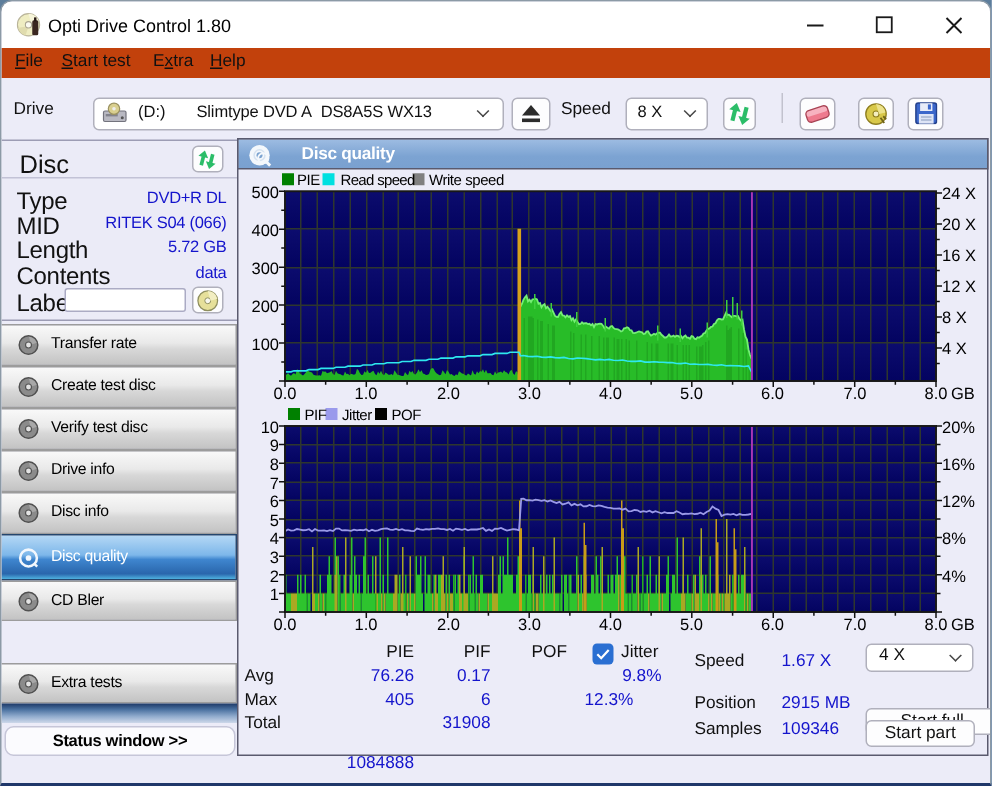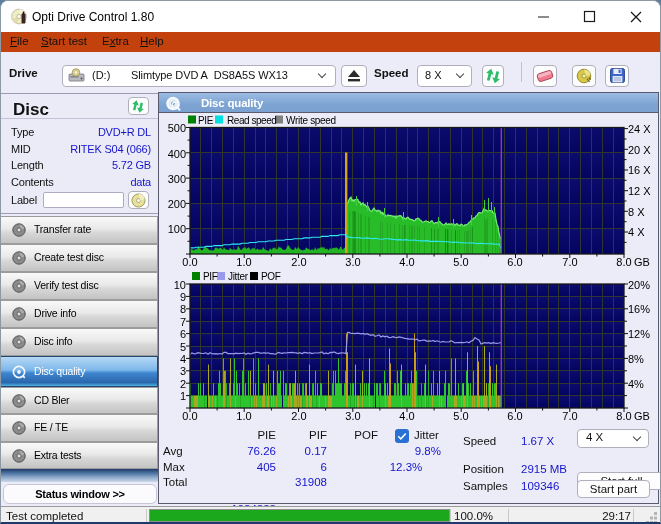--- a/index.html
+++ b/index.html
@@ -1,19 +1,19 @@
 <!DOCTYPE html>
 <html><head><meta charset="utf-8"><style>
 *{margin:0;padding:0;box-sizing:border-box}
 html,body{width:661px;height:524px;overflow:hidden;background:#5d7e9c;
   font-family:"Liberation Sans",sans-serif;font-size:11.5px;color:#111}
 #win{position:absolute;left:0;top:0;width:661px;height:524px;background:#ececf8;
   border:1px solid #8c9aa6;border-bottom:2px solid #20386a;border-radius:8px 8px 0 0;overflow:hidden}
 .abs{position:absolute}
-.b{font-weight:bold}
+.b{font-weight:normal}
 .blue{color:#1414cc}
 
 #title{position:absolute;left:0;top:0;width:100%;height:31px;background:#fff}
 #title .t{position:absolute;left:31px;top:9px;font-size:12px;color:#000}
 
 #menu{position:absolute;left:0;top:31px;width:100%;height:20px;background:#c2410c}
 #menu span{position:absolute;top:3px}
 
 #tbar{position:absolute;left:0;top:51px;width:100%;height:40px;background:#ececf8}
 .combo{position:absolute;background:#fff;border:1px solid #b0b0bc;border-radius:4px}
@@ -22,21 +22,21 @@
 
 .sbtn{position:absolute;left:0;width:157px;background:linear-gradient(180deg,#f9f9f9,#e9e9e9 45%,#d8d8d8 60%,#c3c3c3);border:1px solid #9c9c9c;border-left:none}
 .sbtn .lb{position:absolute;left:33px;top:50%;margin-top:-7px;font-size:10.5px;letter-spacing:-0.2px;color:#000}
 .sel{background:linear-gradient(180deg,#b5d8f5,#7db7ea 45%,#3f86cf 55%,#2a66ac 88%,#4fb2e0);border-color:#24466e}
 .sel .lb{color:#fff}
 .dicon{position:absolute;left:11px;top:50%;margin-top:-7px;width:14px;height:14px}
 
 #dpanel{position:absolute;left:0;top:92px;width:158px;height:121px;background:#ebebf7;
  border-top:1px solid #9c9cb4;border-bottom:1px solid #9c9cb4}
 #dpanel .hr{position:absolute;left:0;top:24px;width:100%;border-top:1px solid #c2c2d6}
-.drow{position:absolute;left:10px;font-size:11px;letter-spacing:-0.2px}
+.drow{position:absolute;left:10px;font-size:16px;letter-spacing:-0.2px}
 .dval{position:absolute;right:8px;text-align:right;font-size:11px;letter-spacing:-0.2px}
 
 #rpanel{position:absolute;left:157px;top:91px;width:501px;height:412px;background:#ececf8;border:1px solid #5a5a6e}
 #rhead{position:absolute;left:157px;top:91px;width:501px;height:21px;
  background:linear-gradient(180deg,#9dbce2,#7ca3d2 60%,#7aa1d0);border:1px solid #5a5a6e}
 #rhead .t{position:absolute;left:42px;top:4px;color:#fff;font-weight:bold;font-size:11.5px;letter-spacing:-0.2px}
 
 #foot{position:absolute;left:0;top:468px;width:157px;height:13px;
  background:linear-gradient(180deg,#1e3a68,#49709f 30%,#8faacc 65%,#cdd8ea)}
 #swbtn{position:absolute;left:2px;top:483px;width:154px;height:20px;background:#fbfbfe;
@@ -213,29 +213,20 @@
       <div class="lb">Disc quality</div>
     </div>
 <div class="sbtn" style="top:386px;height:27px">
       <svg class="dicon" viewBox="0 0 14 14">
         <circle cx="7" cy="7" r="6.2" fill="#8b8b8b"></circle>
         <path d="M7 0.8A6.2 6.2 0 0 1 13 5.5L8.8 6.7Z" fill="#a8a8a8"></path>
         <circle cx="7" cy="7" r="2" fill="#e3e3e3" stroke="#555" stroke-width="0.8"></circle>
         <circle cx="7" cy="7" r="6.2" fill="none" stroke="#515151" stroke-width="1"></circle>
       </svg>
       <div class="lb">CD Bler</div>
-    </div>
-<div class="sbtn" style="top:413px;height:28px">
-      <svg class="dicon" viewBox="0 0 14 14">
-        <circle cx="7" cy="7" r="6.2" fill="#8b8b8b"></circle>
-        <path d="M7 0.8A6.2 6.2 0 0 1 13 5.5L8.8 6.7Z" fill="#a8a8a8"></path>
-        <circle cx="7" cy="7" r="2" fill="#e3e3e3" stroke="#555" stroke-width="0.8"></circle>
-        <circle cx="7" cy="7" r="6.2" fill="none" stroke="#515151" stroke-width="1"></circle>
-      </svg>
-      <div class="lb">FE / TE</div>
     </div>
 <div class="sbtn" style="top:441px;height:27px">
       <svg class="dicon" viewBox="0 0 14 14">
         <circle cx="7" cy="7" r="6.2" fill="#8b8b8b"></circle>
         <path d="M7 0.8A6.2 6.2 0 0 1 13 5.5L8.8 6.7Z" fill="#a8a8a8"></path>
         <circle cx="7" cy="7" r="2" fill="#e3e3e3" stroke="#555" stroke-width="0.8"></circle>
         <circle cx="7" cy="7" r="6.2" fill="none" stroke="#515151" stroke-width="1"></circle>
       </svg>
       <div class="lb">Extra tests</div>
     </div>
@@ -278,42 +269,20 @@
 <div class="abs " style="left:462px;top:462px">Position</div>
 <div class="abs blue" style="left:520px;top:462px">2915 MB</div>
 <div class="abs " style="left:462px;top:479px">Samples</div>
 <div class="abs blue" style="left:520px;top:479px">109346</div>
 <div class="combo" style="left:576px;top:428px;width:72px;height:19px"></div>
 <div class="abs " style="left:585px;top:430px">4 X</div>
 <div class="chev" style="left:633px;top:433px"></div>
 <div class="btn" style="left:576px;top:471px;width:89px;height:18px;text-align:center;line-height:17px">Start full</div>
 <div class="btn" style="left:576px;top:479px;width:73px;height:18px;text-align:center;line-height:17px">Start part</div>
 
-<div id="sbar">
- <div class="abs" style="left:5px;top:3px;z-index:5">Test completed</div>
- <div class="sdiv2" style="left:145px"></div>
- <div class="abs" style="left:148px;top:2px;width:301px;height:13px;border:1px solid #8f8f8f;background:#fff;z-index:5">
-   <div style="width:100%;height:100%;background:#1ca81c"></div>
-      </div>
- <div class="sdiv2" style="left:449px"></div>
- <div class="abs" style="left:453px;top:3px;z-index:5">100.0%</div>
- <div class="sdiv2" style="left:507px"></div>
- <div class="abs" style="top:3px;left:594px;width:36px;text-align:right;z-index:5">29:17</div>
- <div class="sdiv2" style="left:632px"></div>
- <svg class="abs" style="right:2px;top:5px" width="12" height="12" viewBox="0 0 12 12">
-  <g fill="#b5b5b5">
-          <rect x="8" y="0" width="3" height="3"></rect>
-          <rect x="8" y="4.5" width="3" height="3"></rect>
-  <rect x="8" y="9" width="3" height="3"></rect>
-          <rect x="4" y="4.5" width="3" height="3"></rect>
-  <rect x="4" y="9" width="3" height="3"></rect>
-          <rect x="0" y="9" width="3" height="3"></rect>
-        </g>
- </svg>
-</div>
 
 <svg width="661" height="524" viewBox="0 0 661 524" style="position:absolute;left:0;top:0">
       <defs>
         <linearGradient id="b1" x1="0" y1="0" x2="0" y2="1">
           <stop offset="0" stop-color="#0c0c6e"></stop>
           <stop offset="1" stop-color="#030360"></stop>
         </linearGradient>
         <pattern id="p1" width="434" height="25.3" patternUnits="userSpaceOnUse" x="189" y="126.5">
           <rect width="434" height="25.3" fill="url(#b1)"></rect>
         </pattern>

